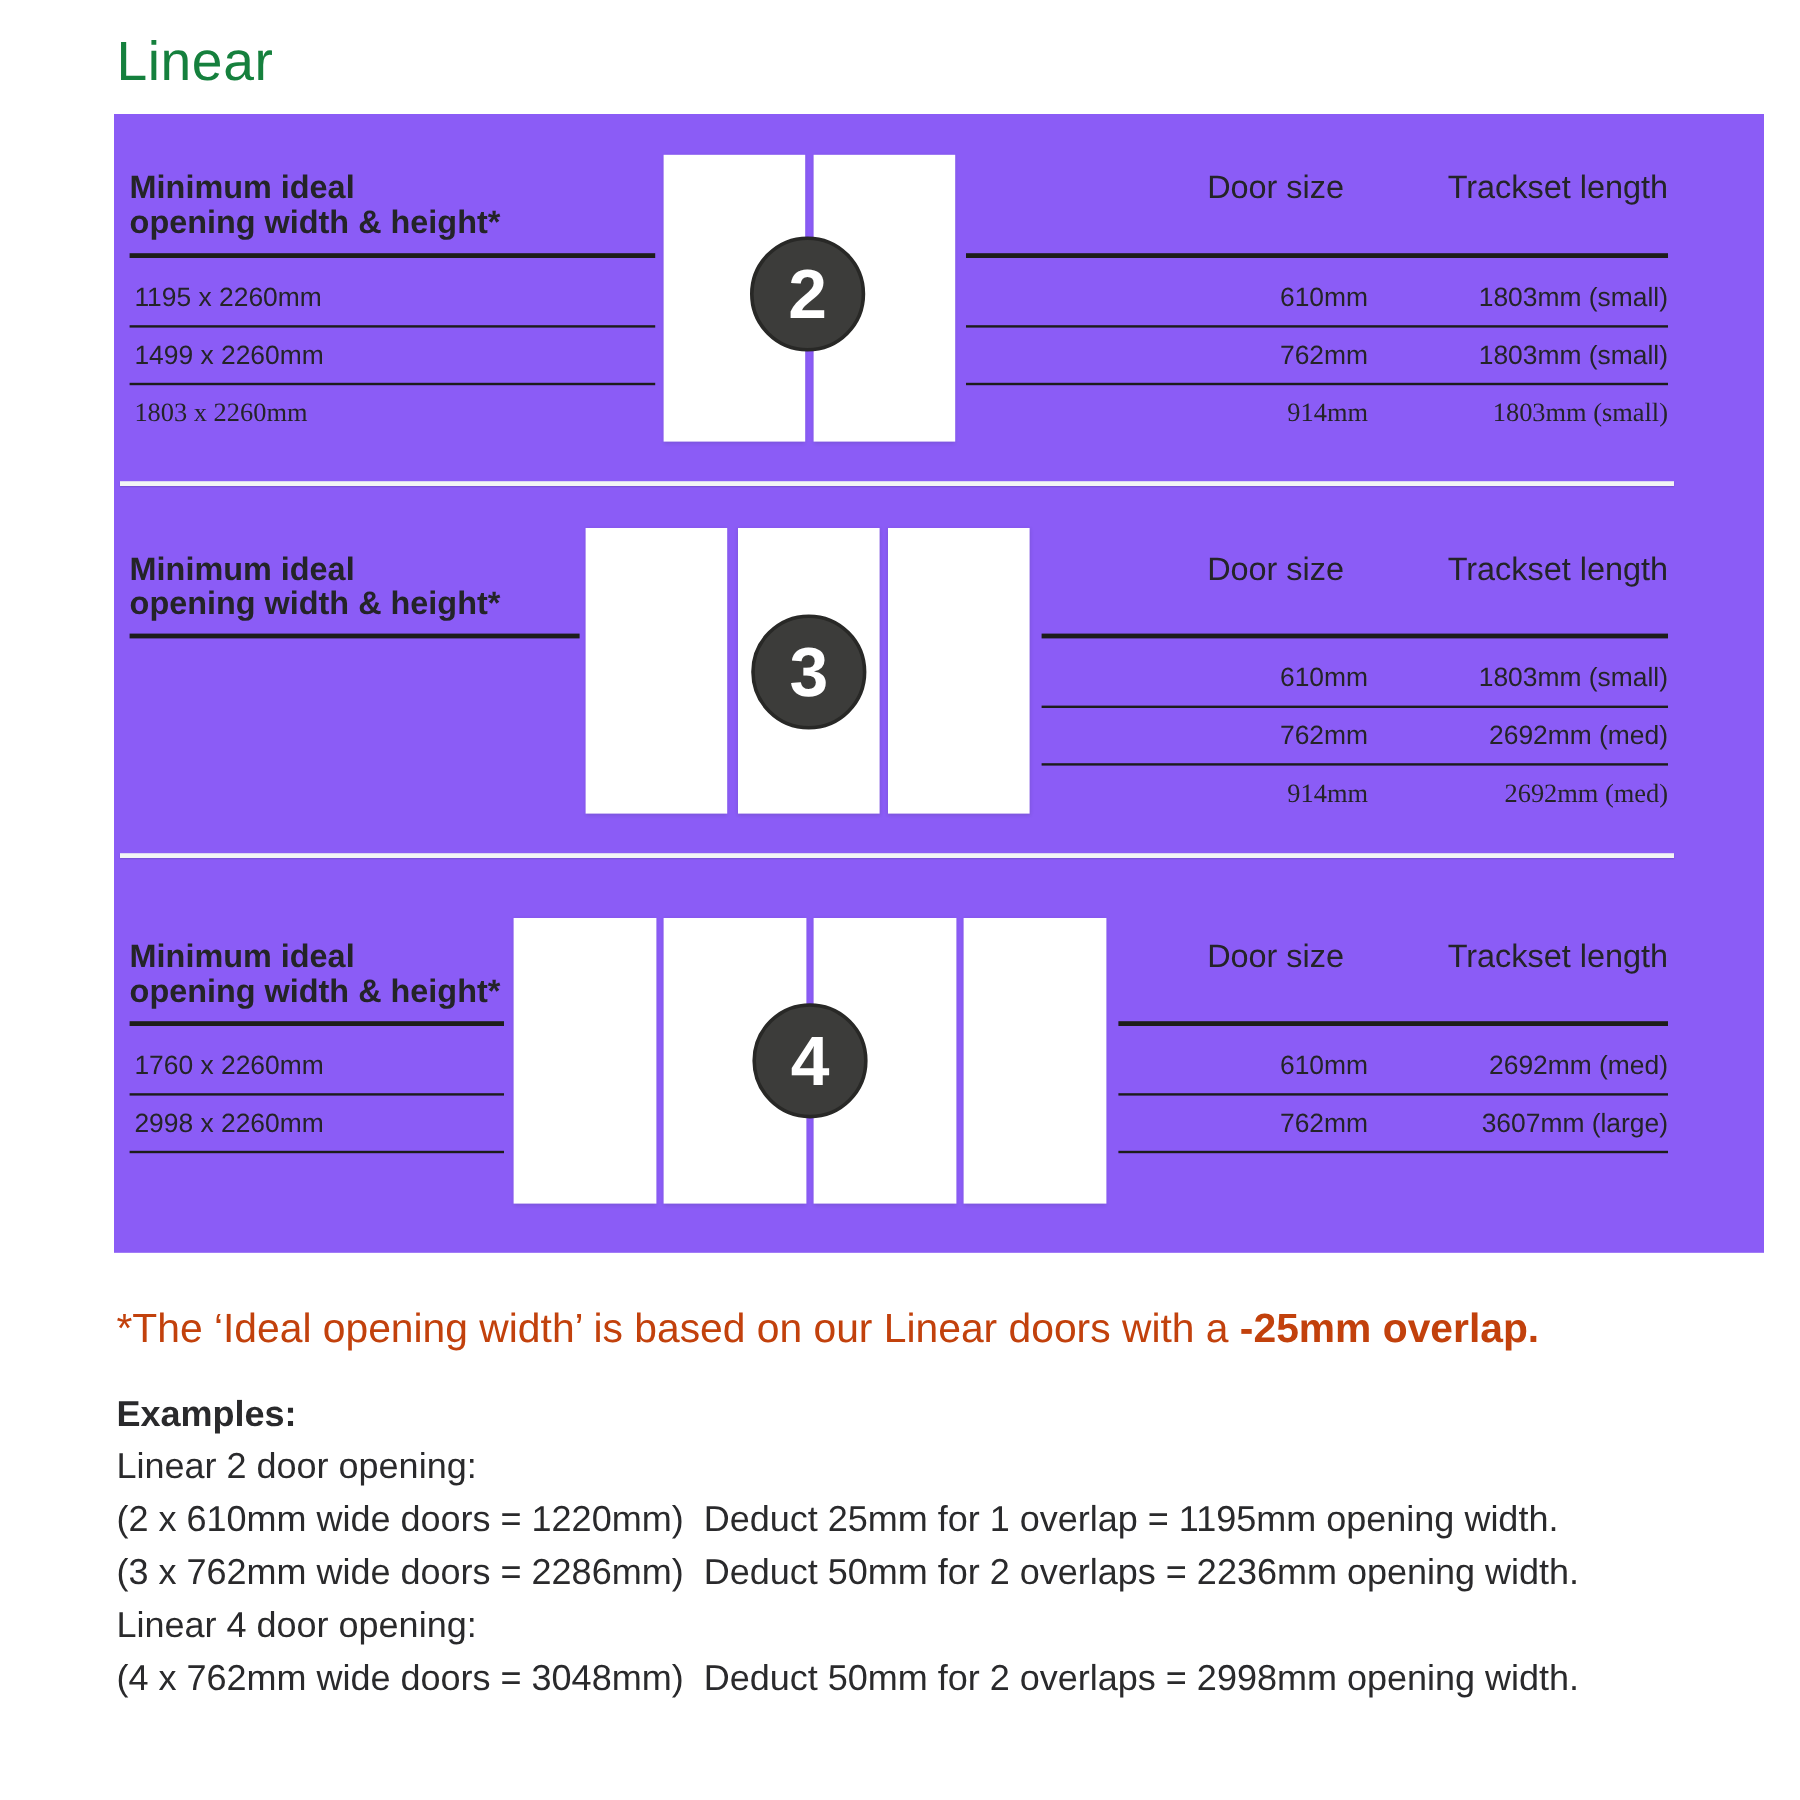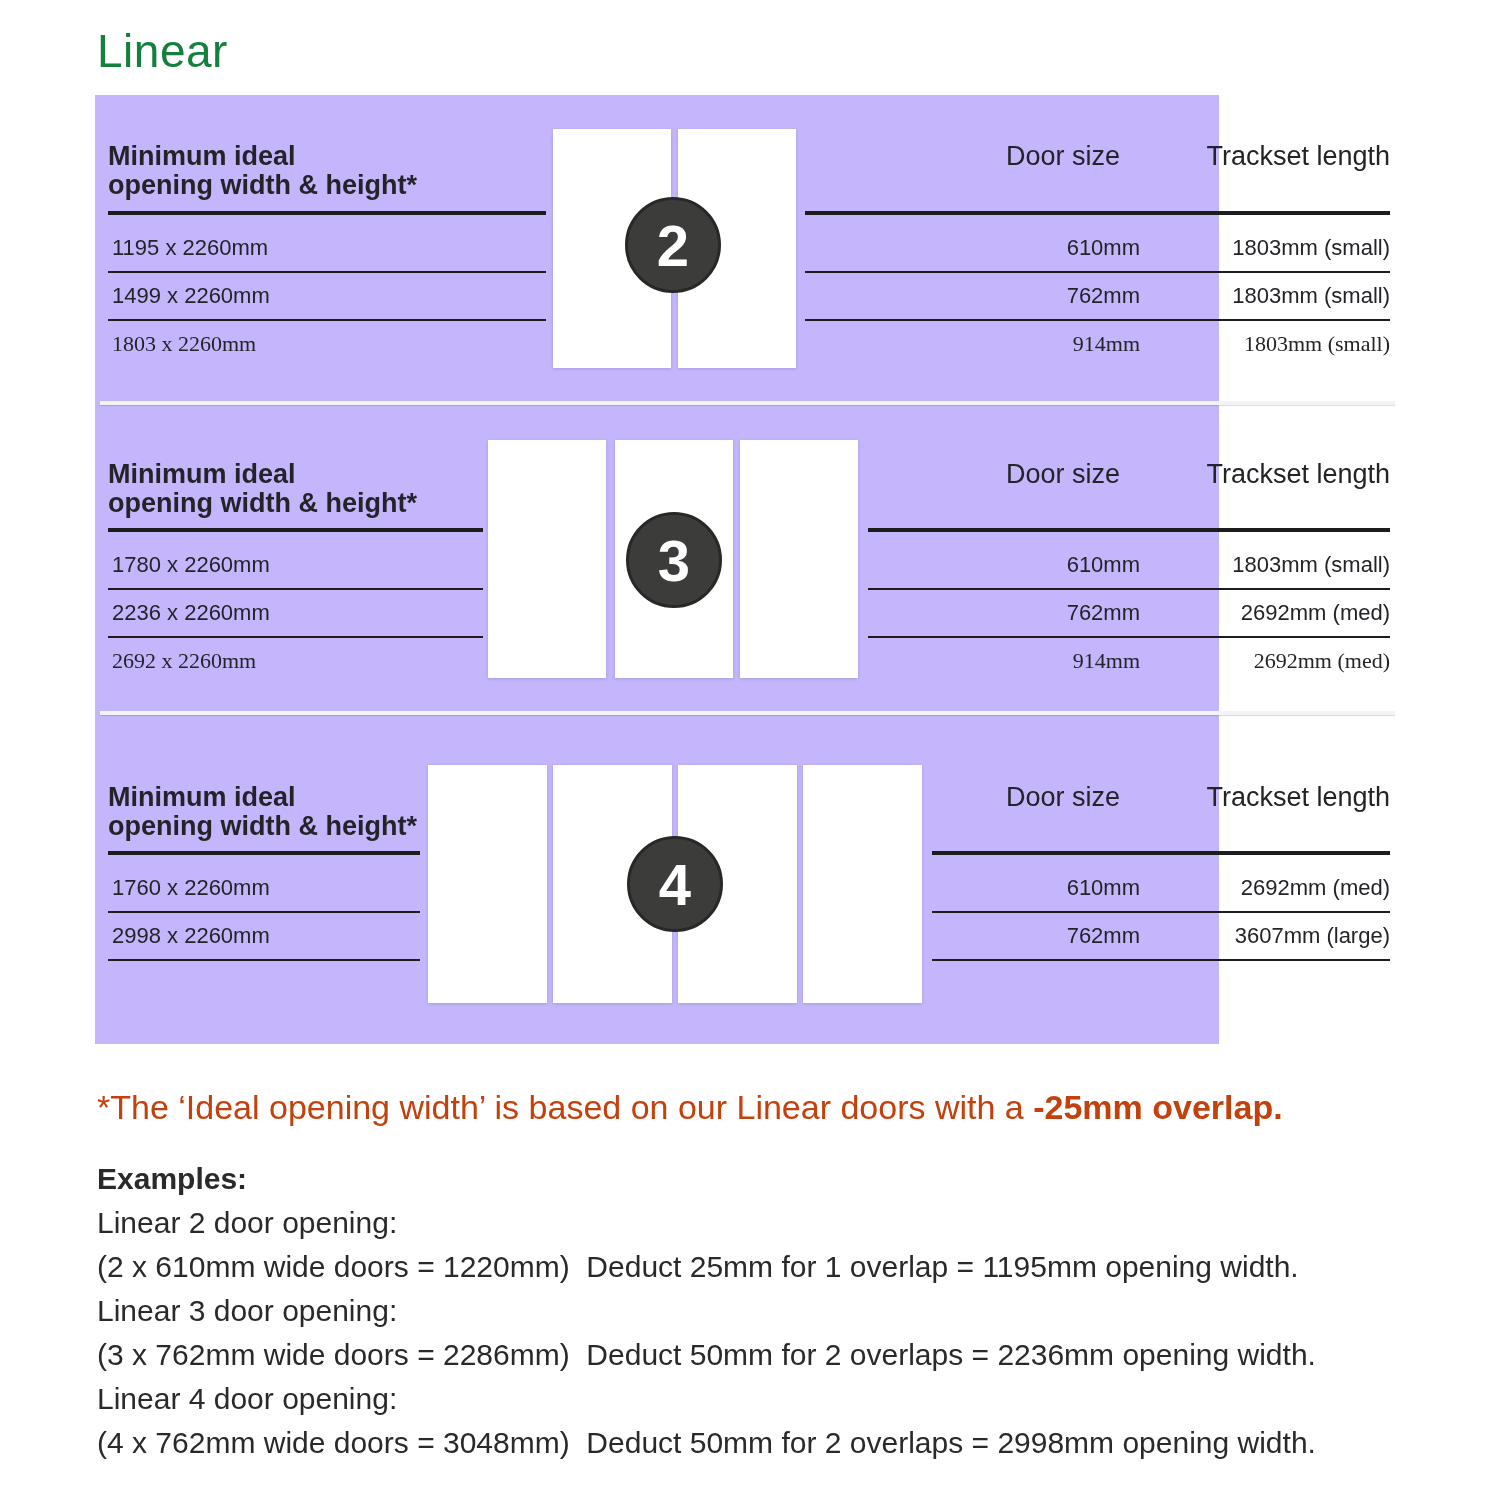--- a/index.html
+++ b/index.html
@@ -2,22 +2,22 @@
 <html><head>
 <meta charset="utf-8">
 <style>
   html,body{margin:0;padding:0;background:#ffffff;}
   body{width:1500px;height:1500px;position:relative;overflow:hidden;
        font-family:"Liberation Sans","DejaVu Sans",sans-serif;color:#242428;}
 
   .title{position:absolute;left:97px;top:24px;font-size:46px;font-weight:500;
          letter-spacing:0.5px;color:#15803d;}
 
-  .panel{position:absolute;left:95px;top:95px;width:1124px;height:949px;
-         background:#c4b5fd;}
+  .panel{position:absolute;left:95px;top:95px;width:1375px;height:949px;
+         background:#8b5cf6;}
 
   .section{position:absolute;left:0;width:1305px;}
   .sec1{top:0;height:306px;}
   .sec2{top:308px;height:306px;}
   .sec3{top:618px;height:331px;}
 
   .divider{position:absolute;left:5px;width:1295px;height:4px;background:#f2f4f5;
            box-shadow:0 1px 1px rgba(0,0,0,0.15);}
   .div1{top:306px;} .div2{top:616px;}
 
@@ -111,25 +111,20 @@
 
   <div class="divider div1"></div>
 
   <div class="section sec2">
     <div class="tbl left-tbl lt2">
       <div class="hdr-block">
         <div class="hdr bold">Minimum ideal</div>
         <div class="hdr bold">opening width &amp; height*</div>
       </div>
       <div class="thick-rule"></div>
-      <div class="rows">
-        <div class="row">1780 x 2260mm</div>
-        <div class="row">2236 x 2260mm</div>
-        <div class="row last-open">2692 x 2260mm</div>
-      </div>
     </div>
 
     <div class="door" style="left:393px;top:37px;width:118px;height:238px;"></div>
     <div class="door" style="left:520px;top:37px;width:118px;height:238px;"></div>
     <div class="door" style="left:645px;top:37px;width:118px;height:238px;"></div>
     <div class="badge" style="left:531px;top:109px;">3</div>
 
     <div class="tbl right-tbl rt2">
       <div class="hdr-block hdr">
         <span class="cell">Door size</span>
@@ -194,17 +189,16 @@
   </div>
 
 </div>
 
 <div class="footnote"><span>*The ‘Ideal opening width’ is based on our Linear doors with a </span><span class="b">-25mm overlap.</span></div>
 
 <div class="examples">
   <div class="line heading">Examples:</div>
   <div class="line">Linear 2 door opening:</div>
   <div class="line">(2 x 610mm wide doors = 1220mm)  Deduct 25mm for 1 overlap = 1195mm opening width.</div>
-  <div class="line">Linear 3 door opening:</div>
   <div class="line">(3 x 762mm wide doors = 2286mm)  Deduct 50mm for 2 overlaps = 2236mm opening width.</div>
   <div class="line">Linear 4 door opening:</div>
   <div class="line">(4 x 762mm wide doors = 3048mm)  Deduct 50mm for 2 overlaps = 2998mm opening width.</div>
 </div>
 
 </body></html>

